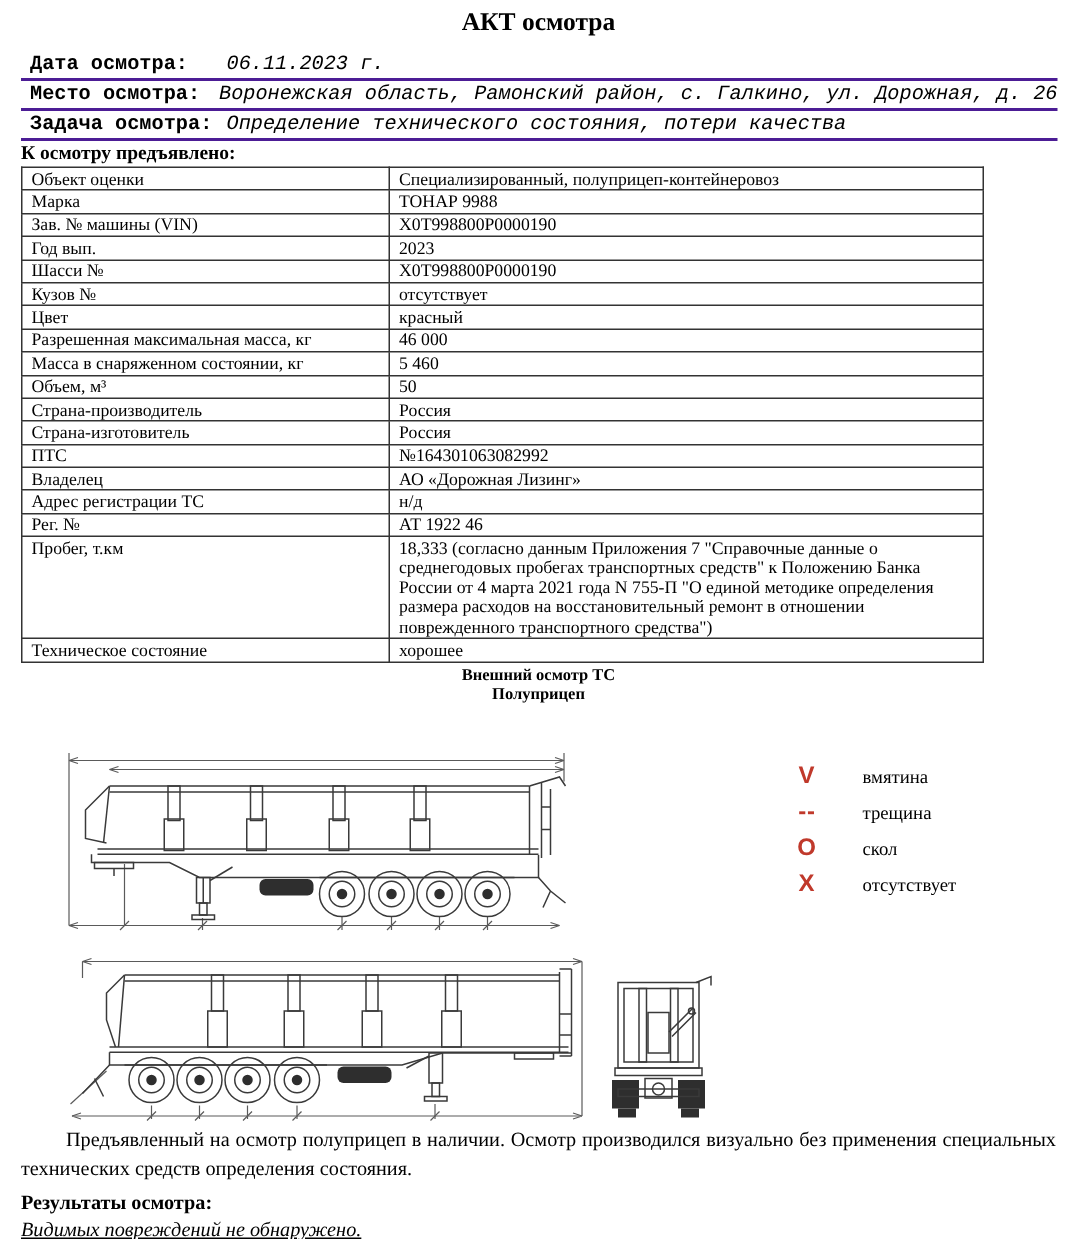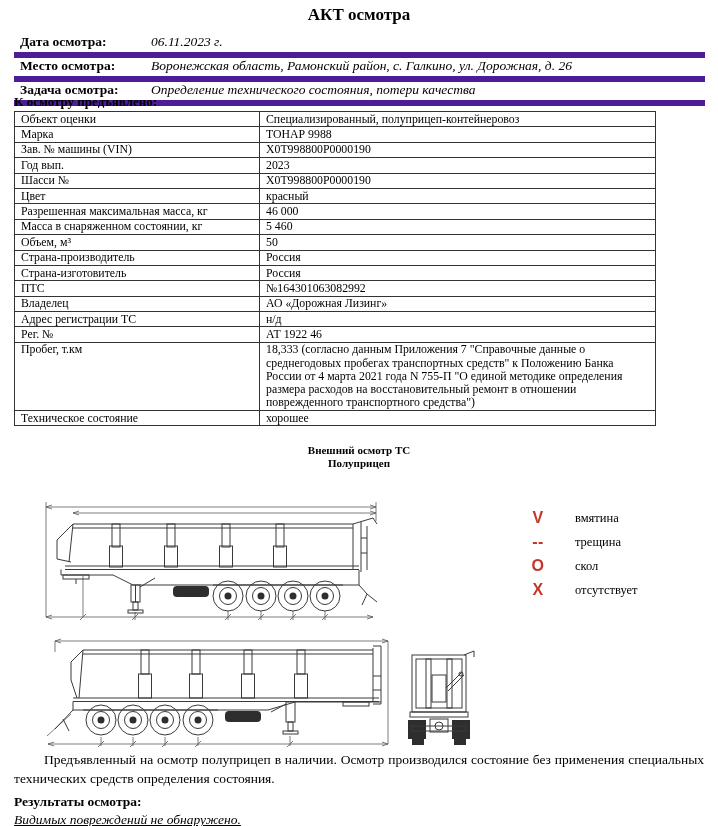--- a/index.html
+++ b/index.html
@@ -6,21 +6,21 @@
   .page {
     position:relative; width:718px; height:826px; background:#fff;
     font-family:"Liberation Serif", serif; color:#000; overflow:hidden;
   }
   .title {
     position:absolute; top:5px; left:0; width:100%;
     text-align:center; font-size:17px; font-weight:bold;
   }
   
   .info-block { position:absolute; top:34px; left:14px; width:691px; }
-  .info-row { display:flex; align-items:flex-start; height:18px; border-bottom:6px solid #4c1d95; }
+  .info-row { display:flex; align-items:center; height:18px; border-bottom:2px solid #4c1d95;font-family:Liberation Mono, monospace; }
   .info-label { width:131px; padding-left:6px; font-weight:bold; font-size:13.5px; white-space:nowrap; }
   .info-value { font-style:italic; font-size:13.5px; white-space:nowrap; }
   .presented { position:absolute; top:94px; left:14px; font-weight:bold; font-size:13px; }
   
   .spec-table { position:absolute; top:111px; left:14px; width:642px; border-collapse:collapse; table-layout:fixed; }
   .spec-table td {
     border:1px solid #333; font-size:11.8px; line-height:13.2px;
     padding:0.6px 6px; vertical-align:top; word-wrap:break-word;
   }
   .spec-table td.k { width:232px; }
@@ -99,20 +99,24 @@
         <tr>
           <td class="k">Год вып.</td>
           <td class="v">2023</td>
         </tr>
 
         <tr>
           <td class="k">Шасси №</td>
           <td class="v">X0T998800P0000190</td>
         </tr>
 
+        <tr>
+          <td class="k">Кузов №</td>
+          <td class="v">отсутствует</td>
+        </tr>
 
         <tr>
           <td class="k">Цвет</td>
           <td class="v">красный</td>
         </tr>
 
         <tr>
           <td class="k">Разрешенная максимальная масса, кг</td>
           <td class="v">46 000</td>
         </tr>
@@ -338,18 +342,18 @@
       <rect class="dark" x="48" y="72" width="18" height="19"></rect>
       <rect class="tech" x="26" y="71" width="18" height="13" fill="#fff"></rect>
       <circle class="tech" cx="35" cy="78" r="4"></circle>
       <rect class="tech" x="8" y="78" width="54" height="5" fill="#fff"></rect>
       <rect class="dark" x="8" y="91" width="12" height="6"></rect>
       <rect class="dark" x="50" y="91" width="12" height="6"></rect>
     </g>
   </svg>
 
   <div class="footer">
-    <p class="body-par">Предъявленный на осмотр полуприцеп в наличии. Осмотр производился состояние без применения специальных технических средств определения состояния.</p>
+    <p class="body-par">Предъявленный на осмотр полуприцеп в наличии. Осмотр производился визуально без применения специальных технических средств определения состояния.</p>
     <div class="results-heading">Результаты осмотра:</div>
     <div class="results-value">Видимых повреждений не обнаружено.</div>
   </div>
 
 </div>
 
 </body></html>

